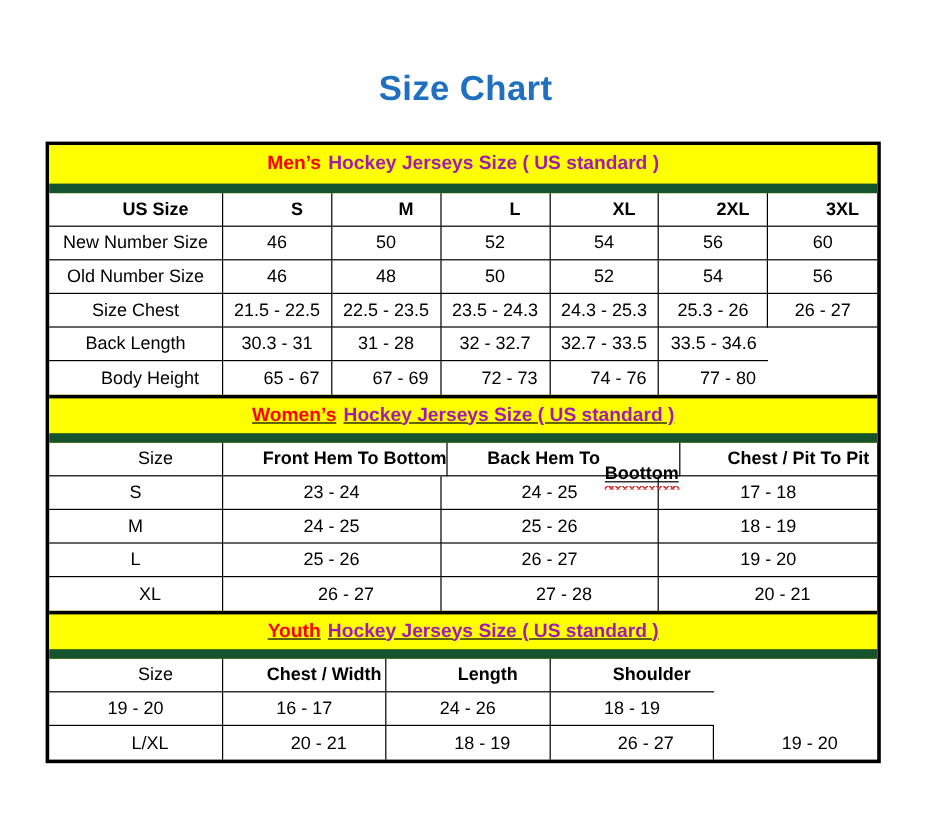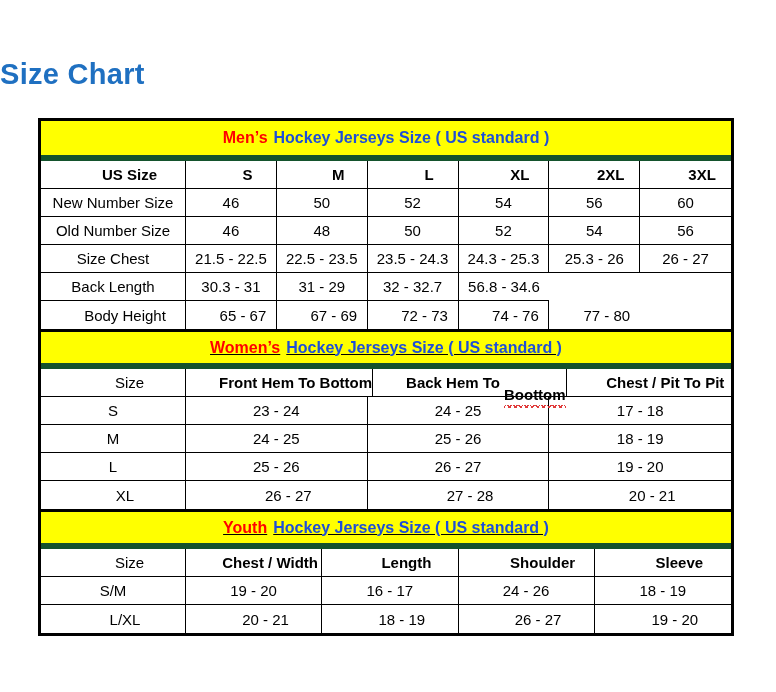--- a/index.html
+++ b/index.html
@@ -6,64 +6,65 @@
   html, body { margin: 0; padding: 0; }
   body {
     width: 776px; height: 692px;
     background: #ffffff;
     font-family: "Liberation Sans", sans-serif;
     color: #000000;
     overflow: hidden;
   }
   .title {
     margin: 58px 0 0 0;
-    text-align: left;
+    text-align: center;
     font-size: 29px;
     font-weight: bold;
     letter-spacing: 0.3px;
   }
   .tbl {
     margin: 27px 0 0 38px;
     width: 696px;
     border: 3px solid #000;
     background: #fff;
   }
   .band {
     height: 40px;
     background: #FFFF00;
     display: flex;
     align-items: center;
     justify-content: center;
     font-weight: bold;
     font-size: 16px;
-    border-bottom: 6px solid #14532d;
+    border-bottom: 8px solid #14532d;
   }
   .band.mid { border-top: 3px solid #000; text-decoration: underline; }
   .band .hl { color: #FF0000; }
-  .band .rest { margin-left: 6px; color: #1d4ed8; }
+  .band .rest { margin-left: 6px; color: #a21caf; }
   .row { display: grid; }
   .row.mens   { grid-template-columns: 145px repeat(6, 1fr); }
   .row.womens { grid-template-columns: 145px repeat(3, 1fr); }
   .row.youth  { grid-template-columns: 145px repeat(4, 1fr); }
   .cell {
     height: 28px;
     display: flex;
     align-items: center;
     justify-content: center;
     font-size: 15px;
     border-right: 1.5px solid #000;
     border-bottom: 1.5px solid #000;
     white-space: nowrap;
   }
   .cell:last-child { border-right: none; }
   .row.head .cell { font-weight: bold; padding-left: 33px; }
   .row.womens .cell.label, .row.youth .cell.label { font-weight: normal; }
   .row.last .cell { border-bottom: none; padding-left: 24px; }
   .misspelled {
     margin-left: 4px;
+    text-decoration: underline;
     text-underline-offset: 2px;
     position: relative;
     margin-top: 24px;
   }
   .misspelled::after {
     content: "";
     position: absolute;
     left: 0; right: 0; bottom: -5px; height: 3px;
     background:
       repeating-linear-gradient(45deg,  #e03a3a 0 1.2px, transparent 1.2px 4px),
@@ -118,23 +119,24 @@
     <div class="cell">22.5 - 23.5</div>
     <div class="cell">23.5 - 24.3</div>
     <div class="cell">24.3 - 25.3</div>
     <div class="cell">25.3 - 26</div>
     <div class="cell">26 - 27</div>
   </div>
 
   <div class="row mens">
     <div class="cell label">Back Length</div>
     <div class="cell">30.3 - 31</div>
-    <div class="cell">31 - 29</div>
+    <div class="cell">31 - 28</div>
     <div class="cell">32 - 32.7</div>
-    <div class="cell">56.8 - 34.6</div>
+    <div class="cell">32.7 - 33.5</div>
+    <div class="cell">33.5 - 34.6</div>
   </div>
 
   <div class="row mens last">
     <div class="cell label">Body Height</div>
     <div class="cell">65 - 67</div>
     <div class="cell">67 - 69</div>
     <div class="cell">72 - 73</div>
     <div class="cell">74 - 76</div>
     <div class="cell">77 - 80</div>
   </div>
@@ -185,25 +187,23 @@
   <div class="band mid">
     <span class="hl">Youth</span>
     <span class="rest">Hockey Jerseys Size ( US standard )</span>
   </div>
 
   <div class="row youth head">
     <div class="cell label">Size</div>
     <div class="cell">Chest / Width</div>
     <div class="cell">Length</div>
     <div class="cell">Shoulder</div>
-    <div class="cell">Sleeve</div>
   </div>
 
   <div class="row youth">
-    <div class="cell label">S/M</div>
     <div class="cell">19 - 20</div>
     <div class="cell">16 - 17</div>
     <div class="cell">24 - 26</div>
     <div class="cell">18 - 19</div>
   </div>
 
   <div class="row youth last">
     <div class="cell label">L/XL</div>
     <div class="cell">20 - 21</div>
     <div class="cell">18 - 19</div>

